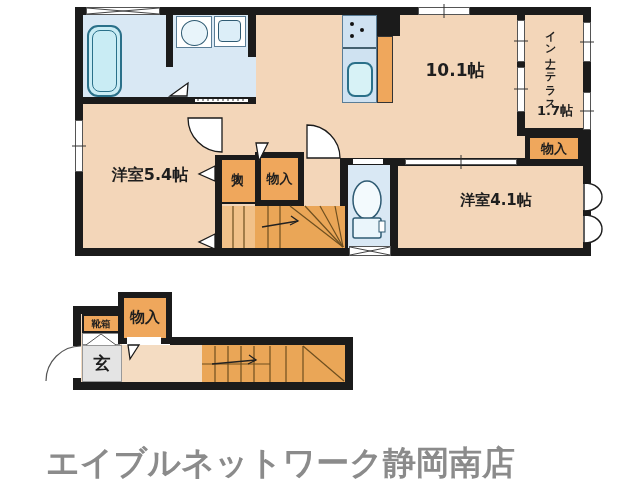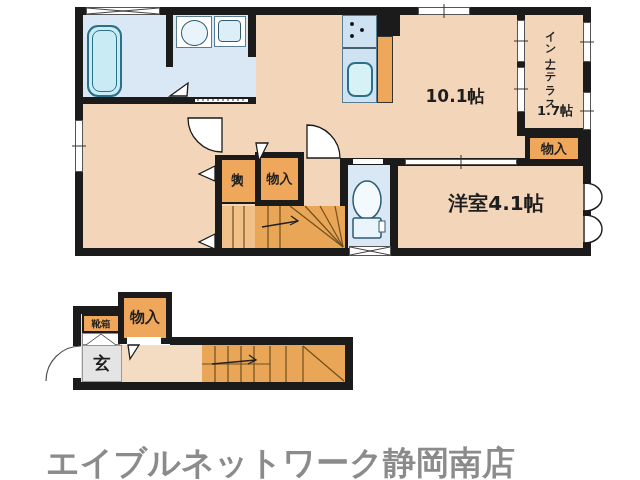--- a/index.html
+++ b/index.html
@@ -89,25 +89,26 @@
   <div class="abs win" style="left:86px;top:7px;width:74px;height:8px;"></div>
   <div class="abs win" style="left:418px;top:7px;width:52px;height:8px;"></div>
   <div class="abs win" style="left:75px;top:120px;width:8px;height:52px;"></div>
   <div class="abs win" style="left:583px;top:22px;width:8px;height:40px;"></div>
   <div class="abs win" style="left:583px;top:92px;width:8px;height:38px;"></div>
   <div class="abs win" style="left:349px;top:246px;width:42px;height:10px;"></div>
   <div class="abs" style="left:583px;top:184px;width:8px;height:26px;background:#fff;"></div>
   <div class="abs" style="left:583px;top:216px;width:8px;height:26px;background:#fff;"></div>
 
   <div class="abs lbl" style="left:403px;top:62px;width:104px;">
-    <div style="font-size:17px;margin-top:26px;">10.1帖</div>
+    <div style="font-size:17px;">10.1帖</div>
   </div>
   <div class="abs lbl vtext" style="left:544px;top:20px;height:88px;font-size:11px;">インナーテラス</div>
   <div class="abs lbl" style="left:530px;top:104px;width:50px;font-size:13px;">1.7帖</div>
-  <div class="abs lbl" style="left:440px;top:193px;width:112px;font-size:20px;text-align:center;">洋室4.1帖</div>
+  <div class="abs lbl" style="left:98px;top:167px;width:104px;font-size:16px;">洋室5.4帖</div>
+  <div class="abs lbl" style="left:440px;top:193px;width:112px;font-size:15px;text-align:center;">洋室4.1帖</div>
 
   <div class="abs" style="left:81px;top:314px;width:41px;height:68px;background:#f4dcc2;"></div>
   <div class="abs" style="left:122px;top:345px;width:80px;height:37px;background:#f4dcc2;"></div>
   <div class="abs stairs" style="left:202px;top:345px;width:143px;height:37px;"></div>
   <div class="abs" style="left:82px;top:345px;width:40px;height:37px;background:#e4e4e4;border:1px solid #999;display:flex;align-items:center;justify-content:center;">
     <span class="lbl" style="font-size:17px;">玄</span>
   </div>
   <div class="abs" style="left:82px;top:333px;width:38px;height:12px;background:#fff;border:1px solid #888;"></div>
   <div class="abs storage" style="left:82px;top:314px;width:38px;height:19px;border:2px solid #1b1b1b;display:flex;align-items:center;justify-content:center;">
     <span class="lbl" style="font-size:9.5px;">靴箱</span>

